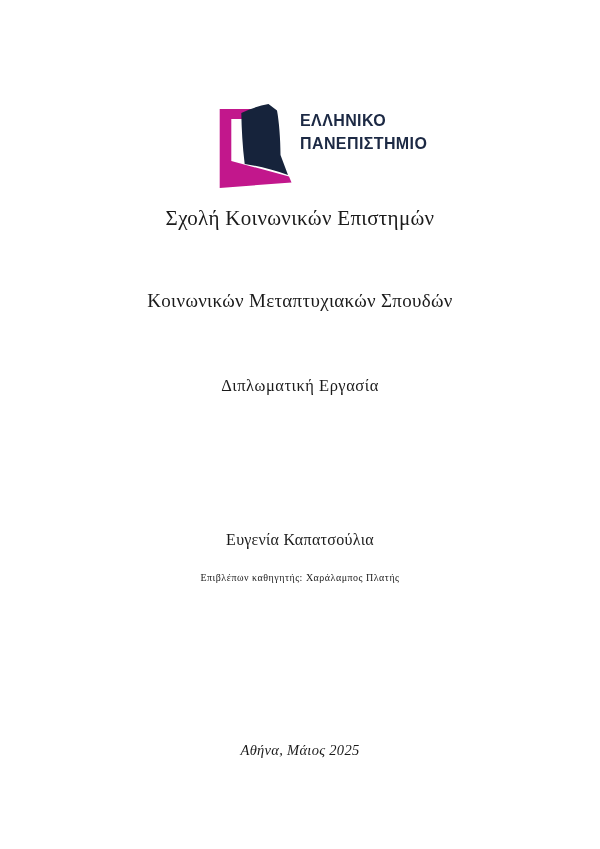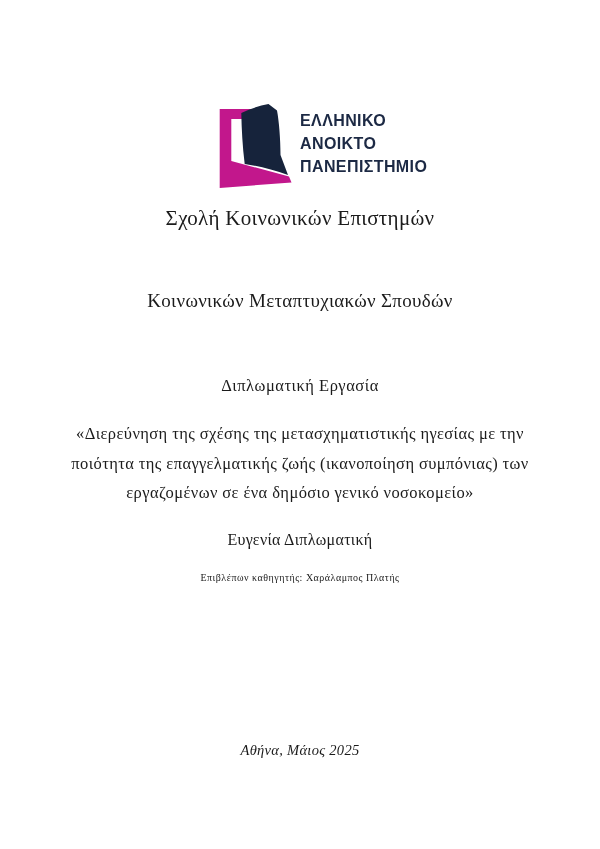--- a/index.html
+++ b/index.html
@@ -93,38 +93,32 @@
 
 <div class="page">
 
   <div class="logo">
     <svg width="80" height="92" viewBox="0 0 80 92">
       <path d="M6.7,8 L45,8 L45,18 L18.3,18 L18.3,60 L76,75.5 L78.5,81.5 L6.7,87 Z" fill="#C2178C"></path>
       <path d="M28.3,12 C38,7.5 47,4.5 55.5,3 L64,9.5 C66,20 67.5,38 67.5,54 L75,74 C60,68.5 45,65 31.7,63 C29.5,45 28.6,28 28.3,12 Z" fill="#16233B"></path>
     </svg>
     <div class="logo-text">
       <div>ΕΛΛΗΝΙΚΟ</div>
-      <div>ΑΝΟΙΚΤΟ</div>
       <div>ΠΑΝΕΠΙΣΤΗΜΙΟ</div>
     </div>
   </div>
 
   <div class="center-block school-title">Σχολή Κοινωνικών Επιστημών</div>
 
   <div class="center-block program">
     <div>Κοινωνικών Μεταπτυχιακών Σπουδών</div>
   </div>
 
   <div class="center-block thesis-label">Διπλωματική Εργασία</div>
 
-  <div class="center-block thesis-title">
-    <div>«Διερεύνηση της σχέσης της μετασχηματιστικής ηγεσίας με την</div>
-    <div>ποιότητα της επαγγελματικής ζωής (ικανοποίηση συμπόνιας) των</div>
-    <div>εργαζομένων σε ένα δημόσιο γενικό νοσοκομείο»</div>
-  </div>
 
-  <div class="center-block author">Ευγενία Διπλωματική</div>
+  <div class="center-block author">Ευγενία Καπατσούλια</div>
 
   <div class="center-block supervisor">Επιβλέπων καθηγητής: Χαράλαμπος Πλατής</div>
 
   <div class="center-block place-date">Αθήνα, Μάιος 2025</div>
 
 </div>
 
 </body></html>

